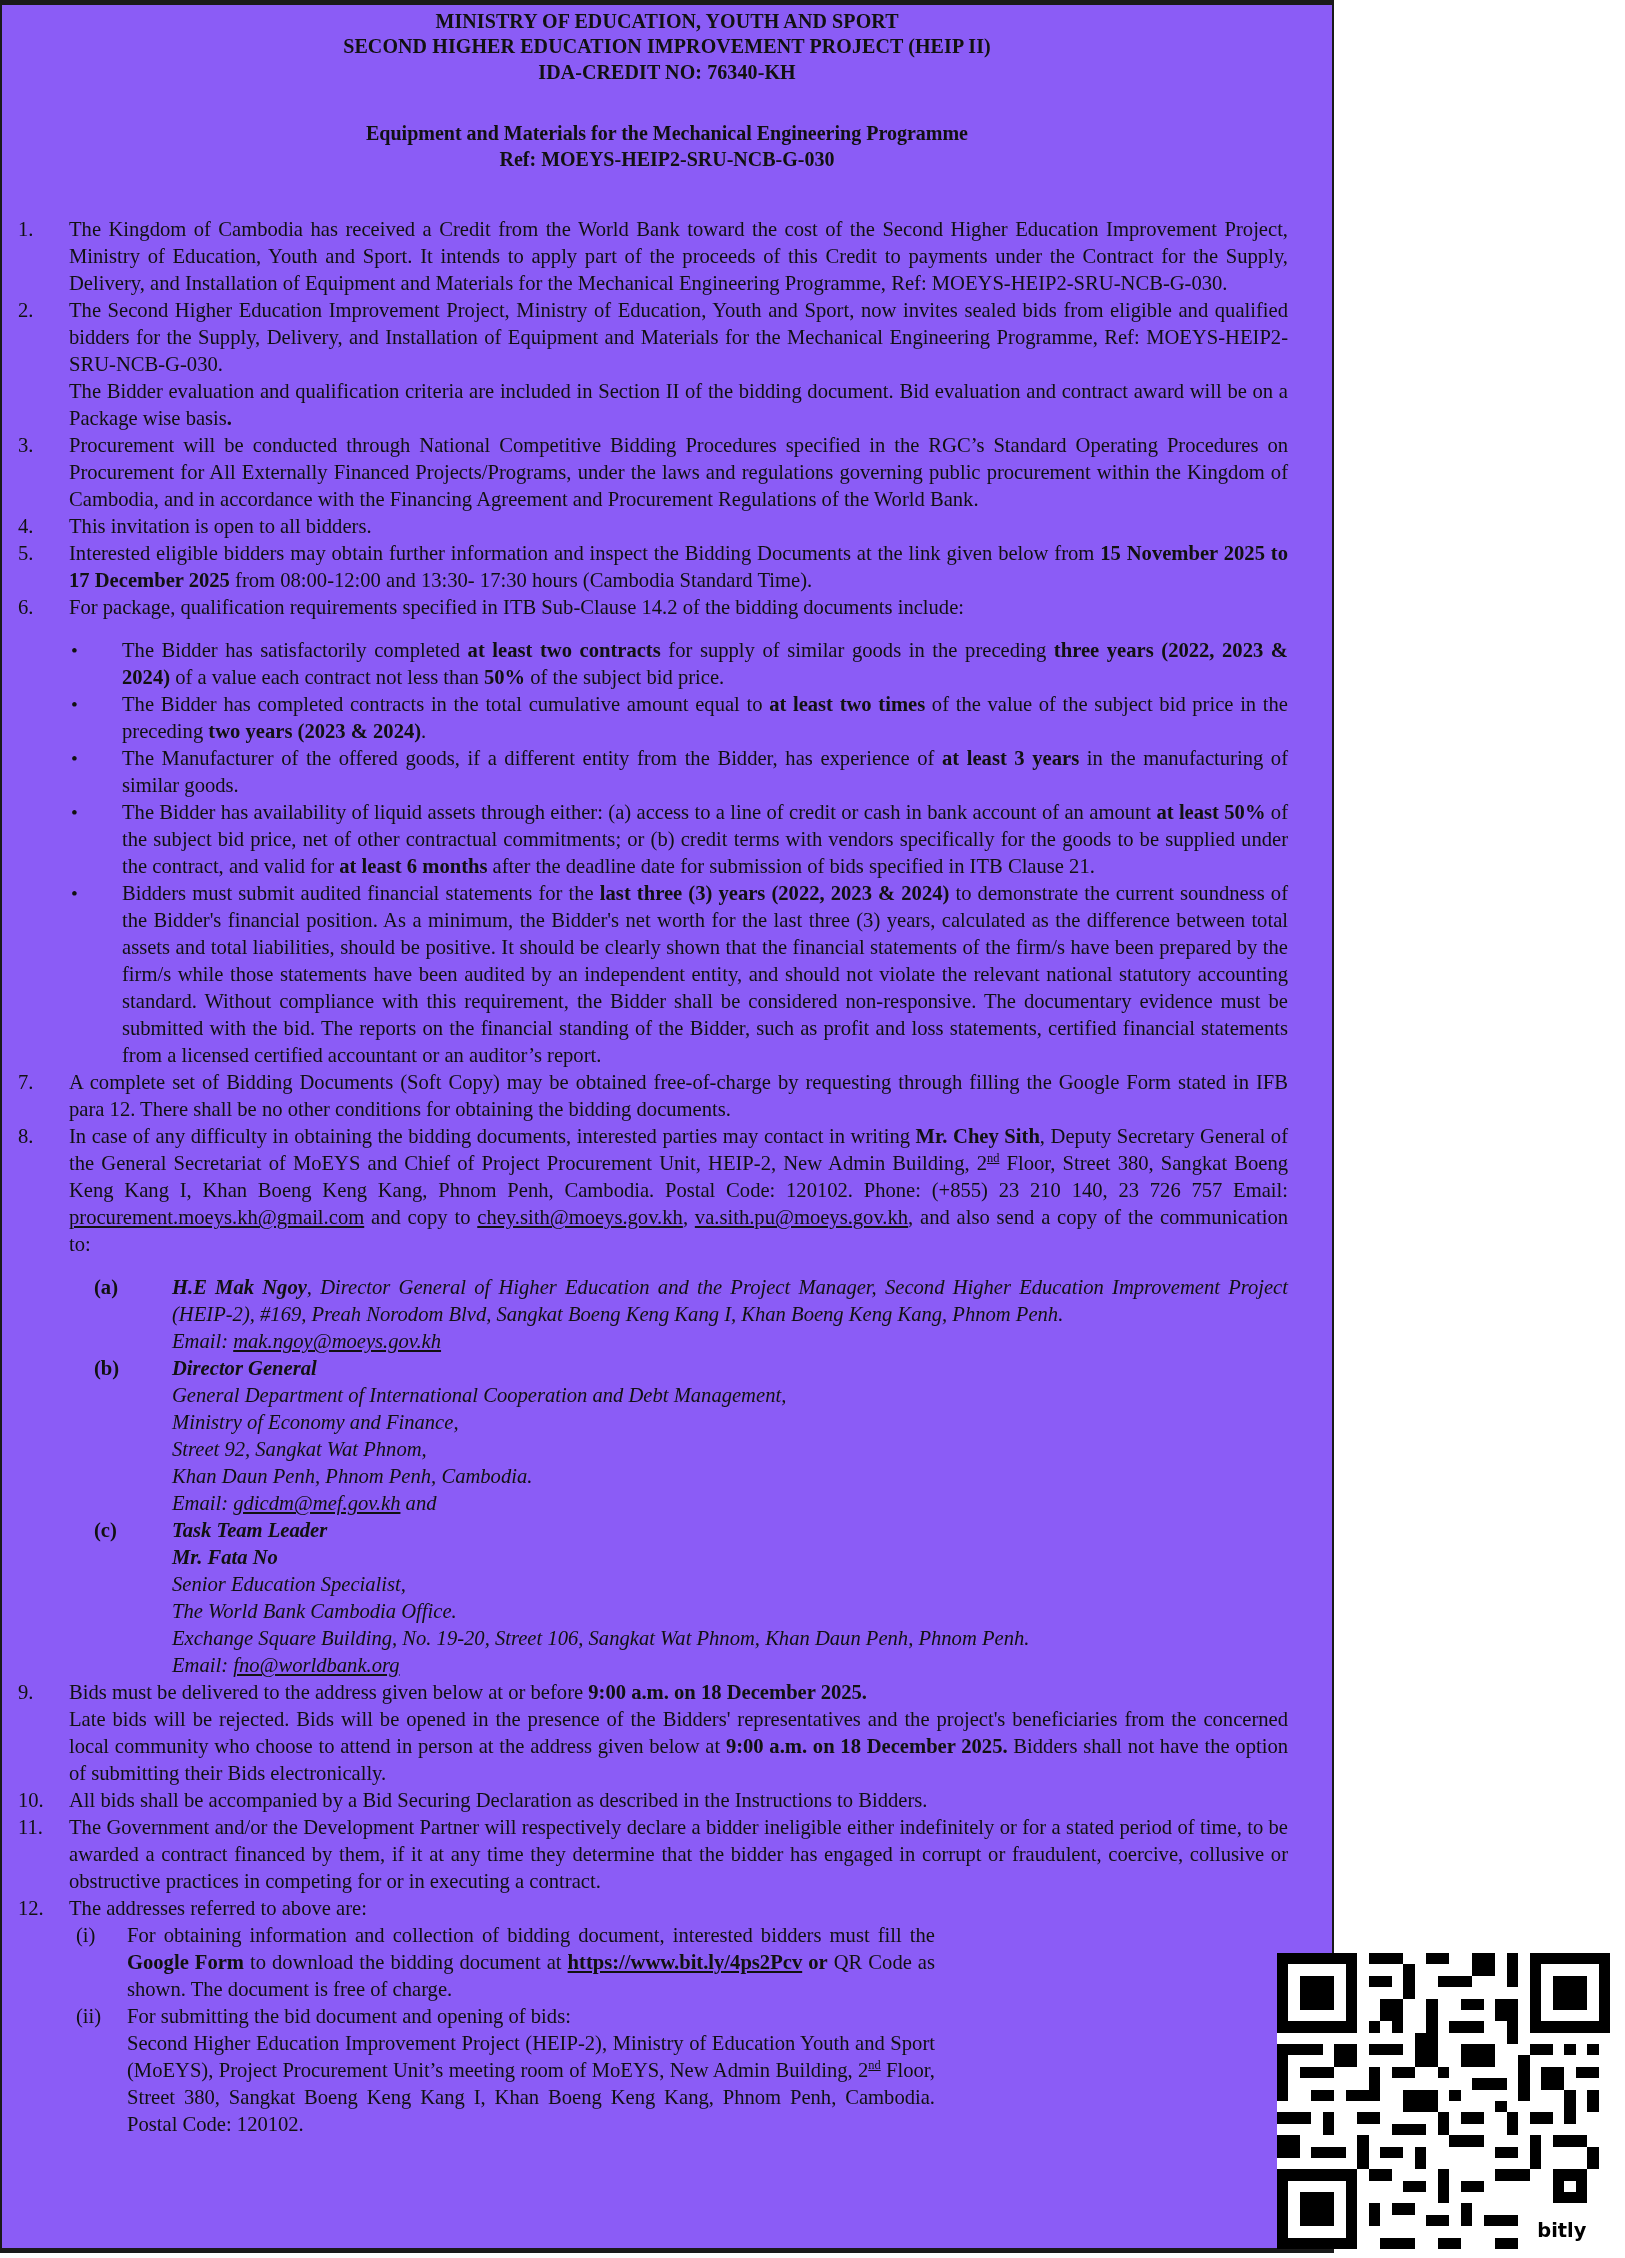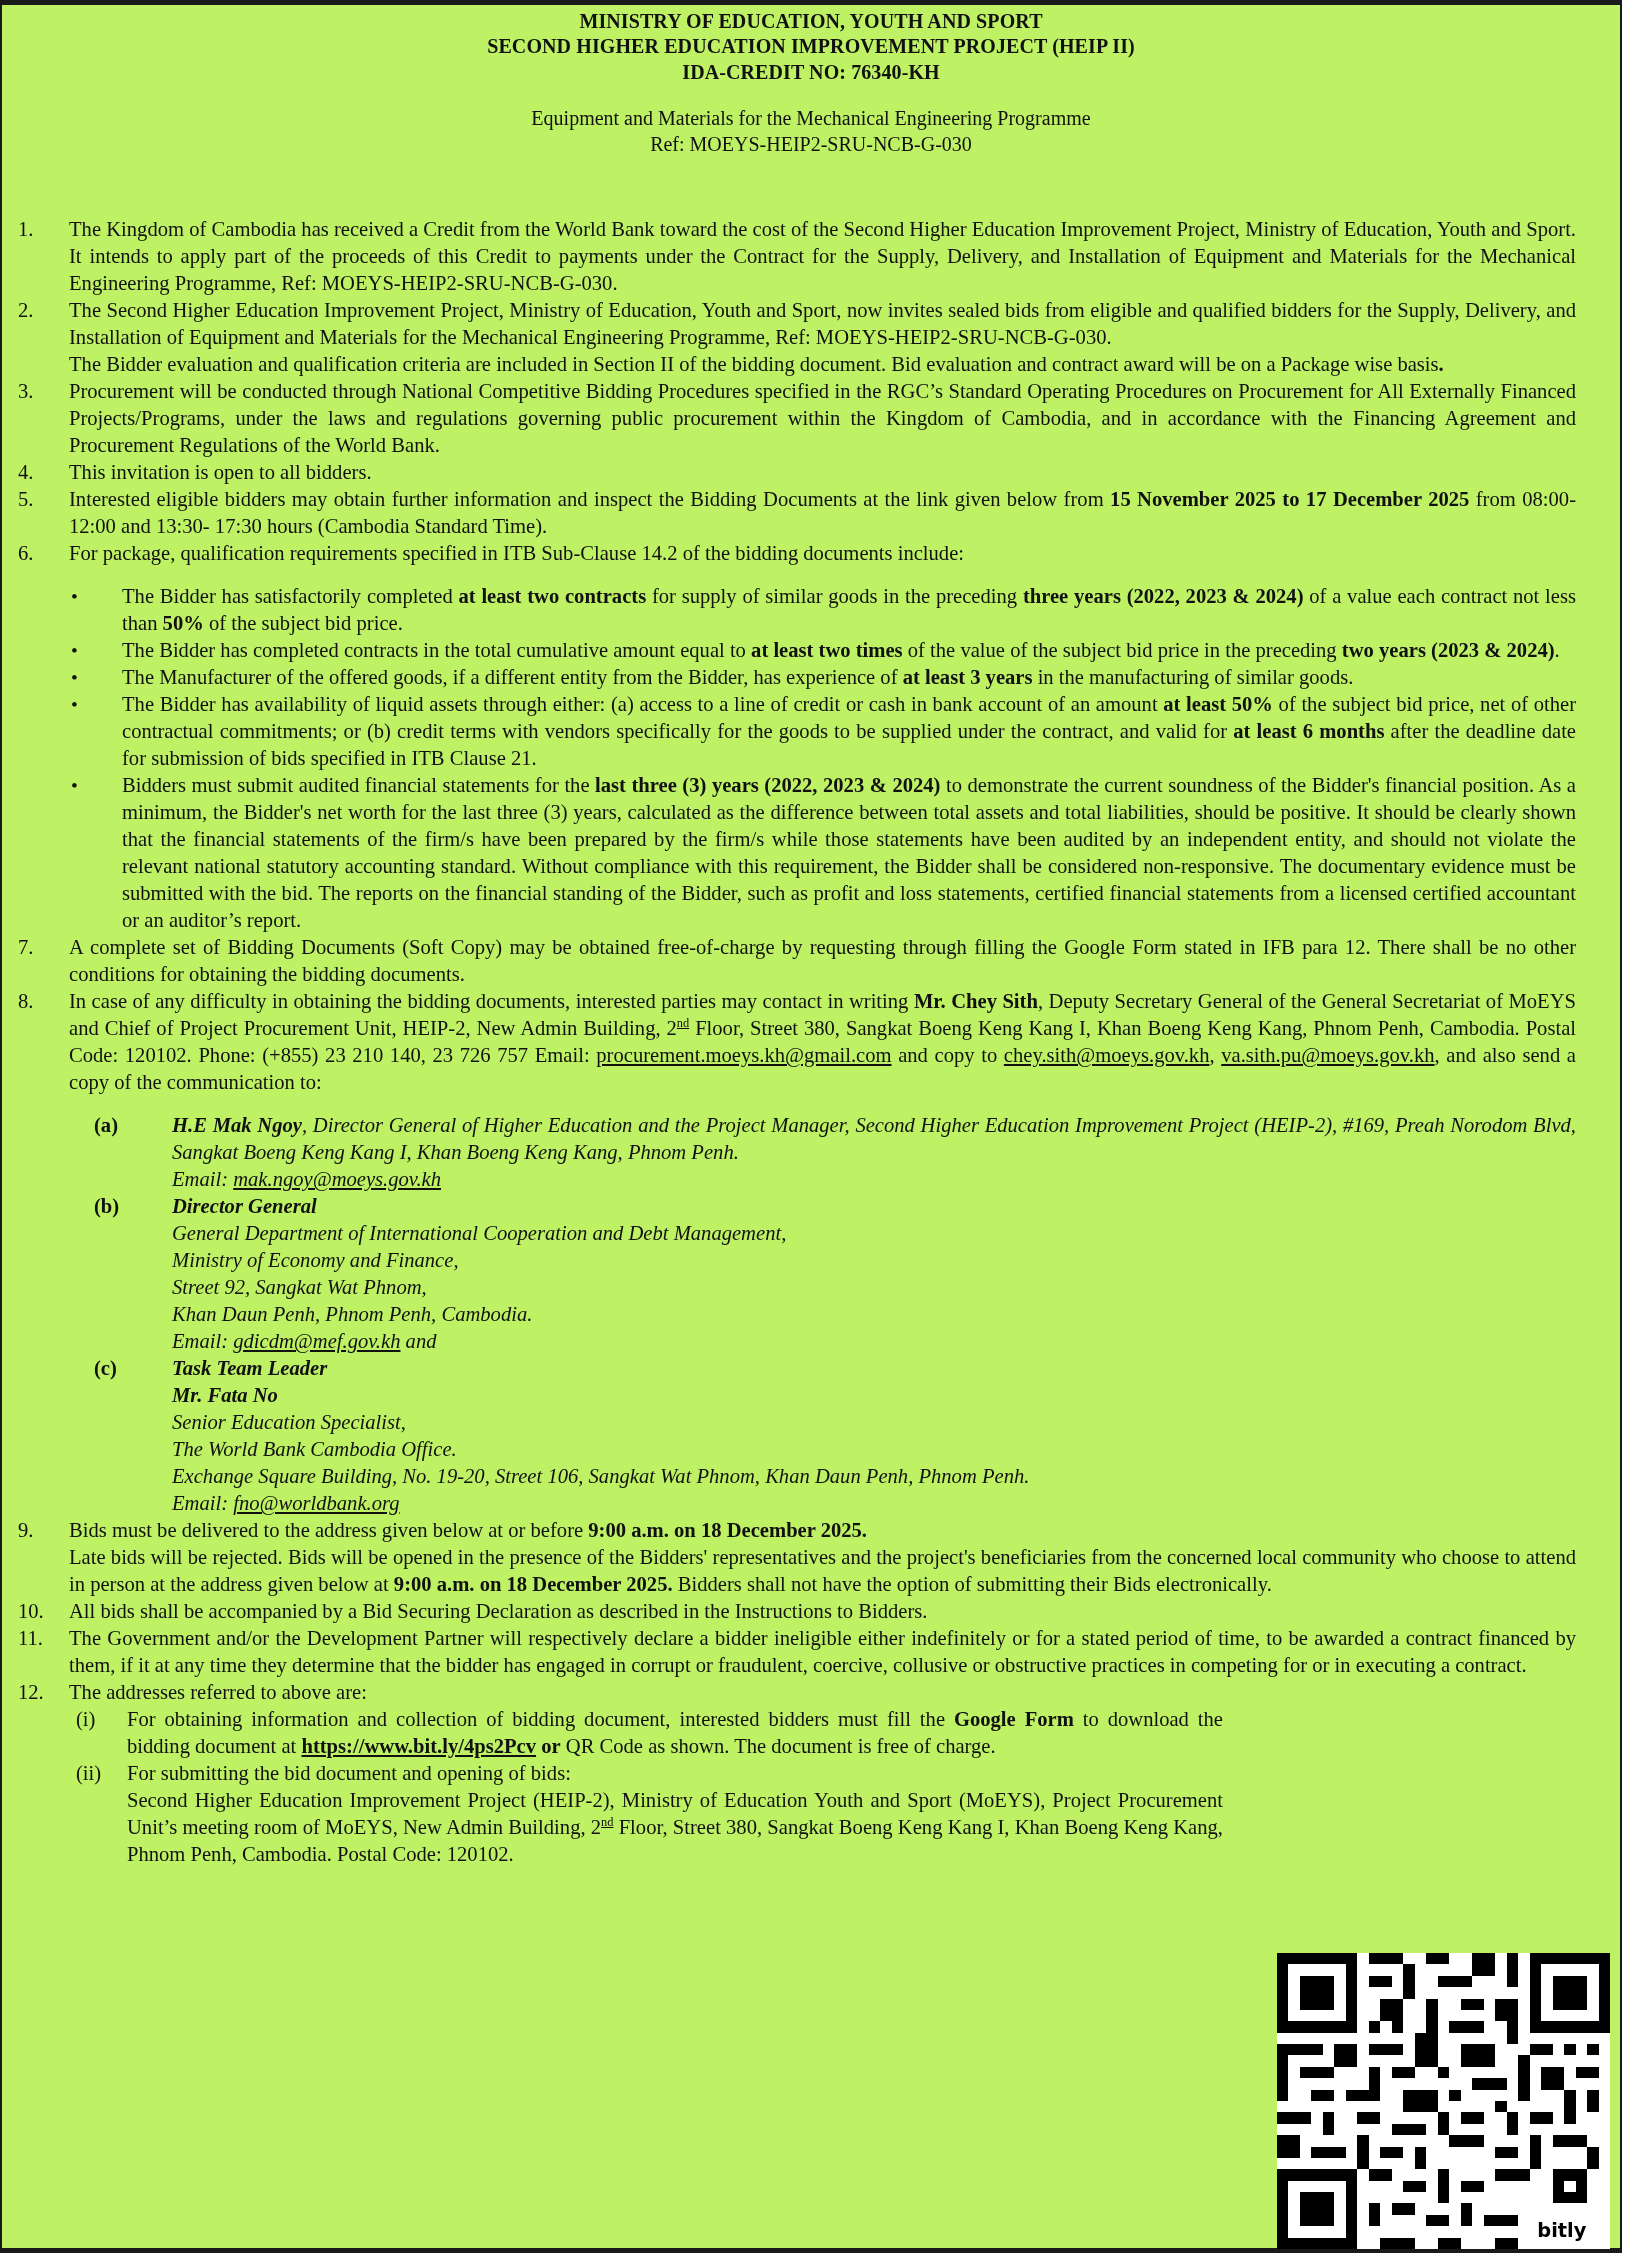--- a/index.html
+++ b/index.html
@@ -1,27 +1,27 @@
 <!DOCTYPE html>
 <html style="font-size:14px"><head>
 <meta charset="utf-8">
 <style>
   html, body { margin: 0; padding: 0; background: #ffffff; }
   body { width: 1626px; height: 2258px; overflow: hidden; position: relative; }
   .page {
-    position: absolute; left: 0; top: 0; width: 1622px; height: 2253px;
+    position: absolute; left: 0; top: 0; width: 1334px; height: 2253px;
     border: 2.6px solid #1a1a1a; border-top-width: 5.3px; border-bottom-width: 5.3px;
-    box-sizing: border-box; background: #bef264; color: #111;
+    box-sizing: border-box; background: #8b5cf6; color: #111;
     font-family: "Liberation Serif", "DejaVu Serif", serif;
     font-size: 20.6px; line-height: 27px;
   }
   .hdr { text-align: center; font-weight: bold; font-size: 20px; line-height: 25.6px; margin-top: 3.5px; }
   .hdr div { letter-spacing: 0.1px; }
   .ifb-title { text-align: center; font-weight: bold; margin-top: 22px; font-size: 20px; }
-  .proj-title { text-align: center; font-weight: normal; margin-top: 21px; font-size: 20px; line-height: 25.6px; }
+  .proj-title { text-align: center; font-weight: bold; margin-top: 36px; font-size: 20px; line-height: 25.6px; }
   .body { position: absolute; left: 16px; right: 44px; top: 211px; }
   .item { display: flex; text-align: justify; }
   .num { width: 51px; flex: none; }
   .txt { flex: 1; }
   .b { font-weight: bold; }
   u, .u { text-decoration: underline; }
   .bullets { margin: 16px 0 0 0; padding: 0; list-style: none; }
   .bullets li { display: flex; text-align: justify; }
   .bullets .dot { width: 51px; flex: none; padding-left: 53px; }
   .bullets .dot::before { content: "\2022"; font-size: 19.4px; }

